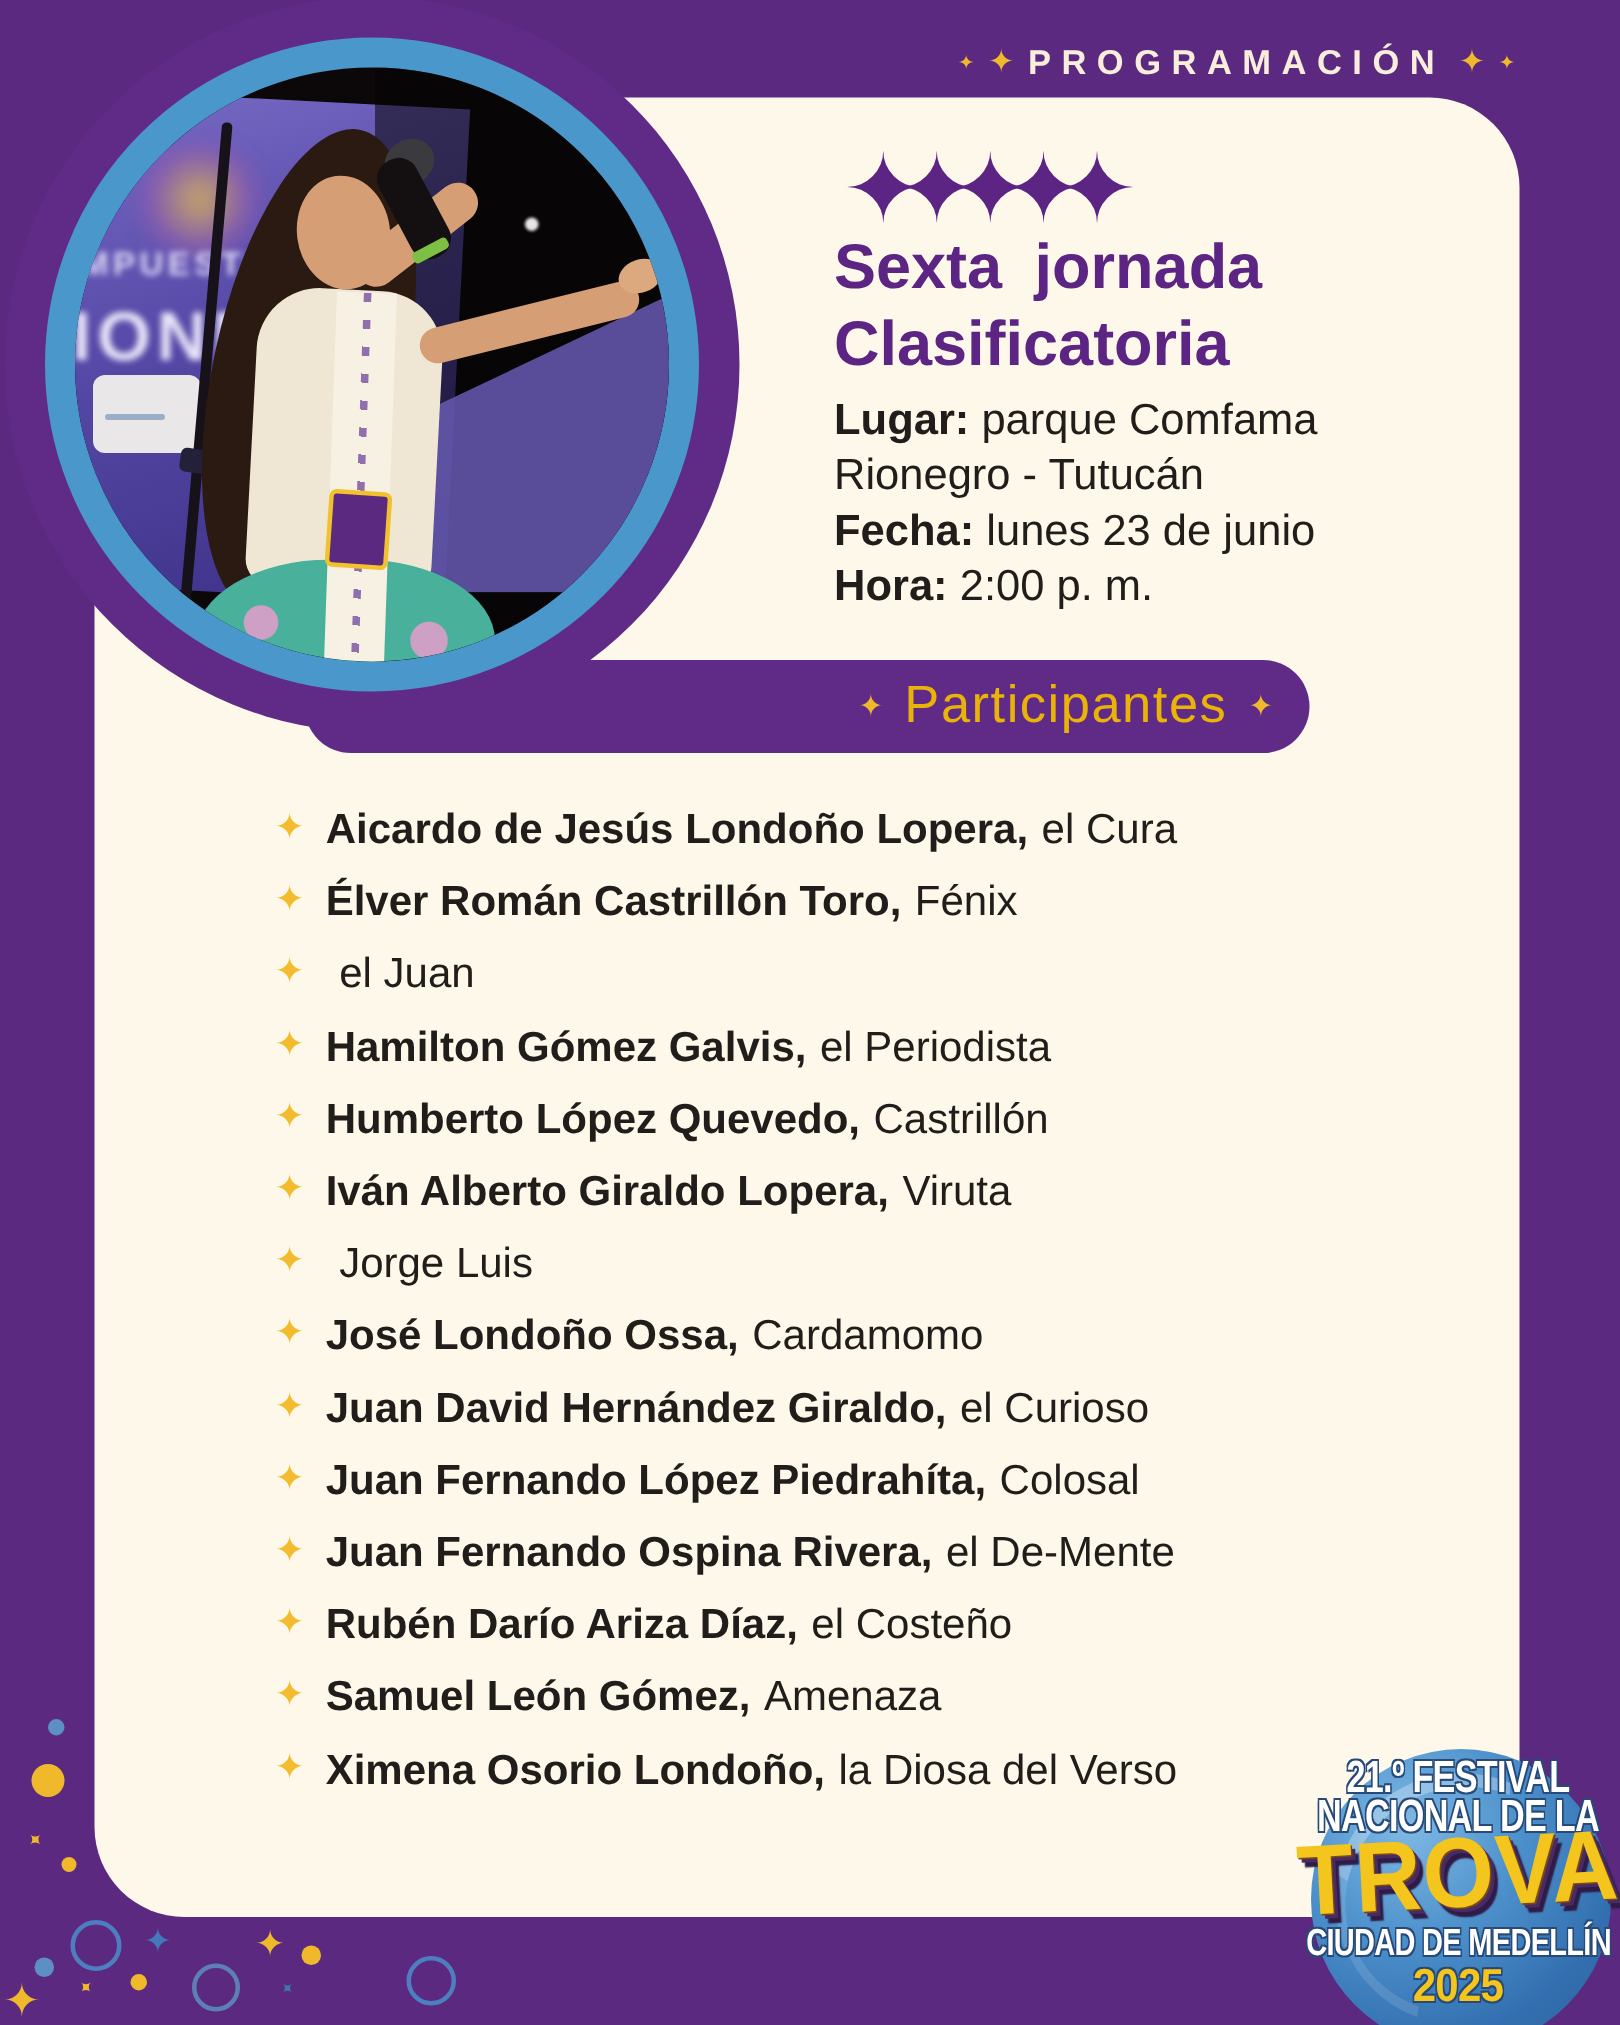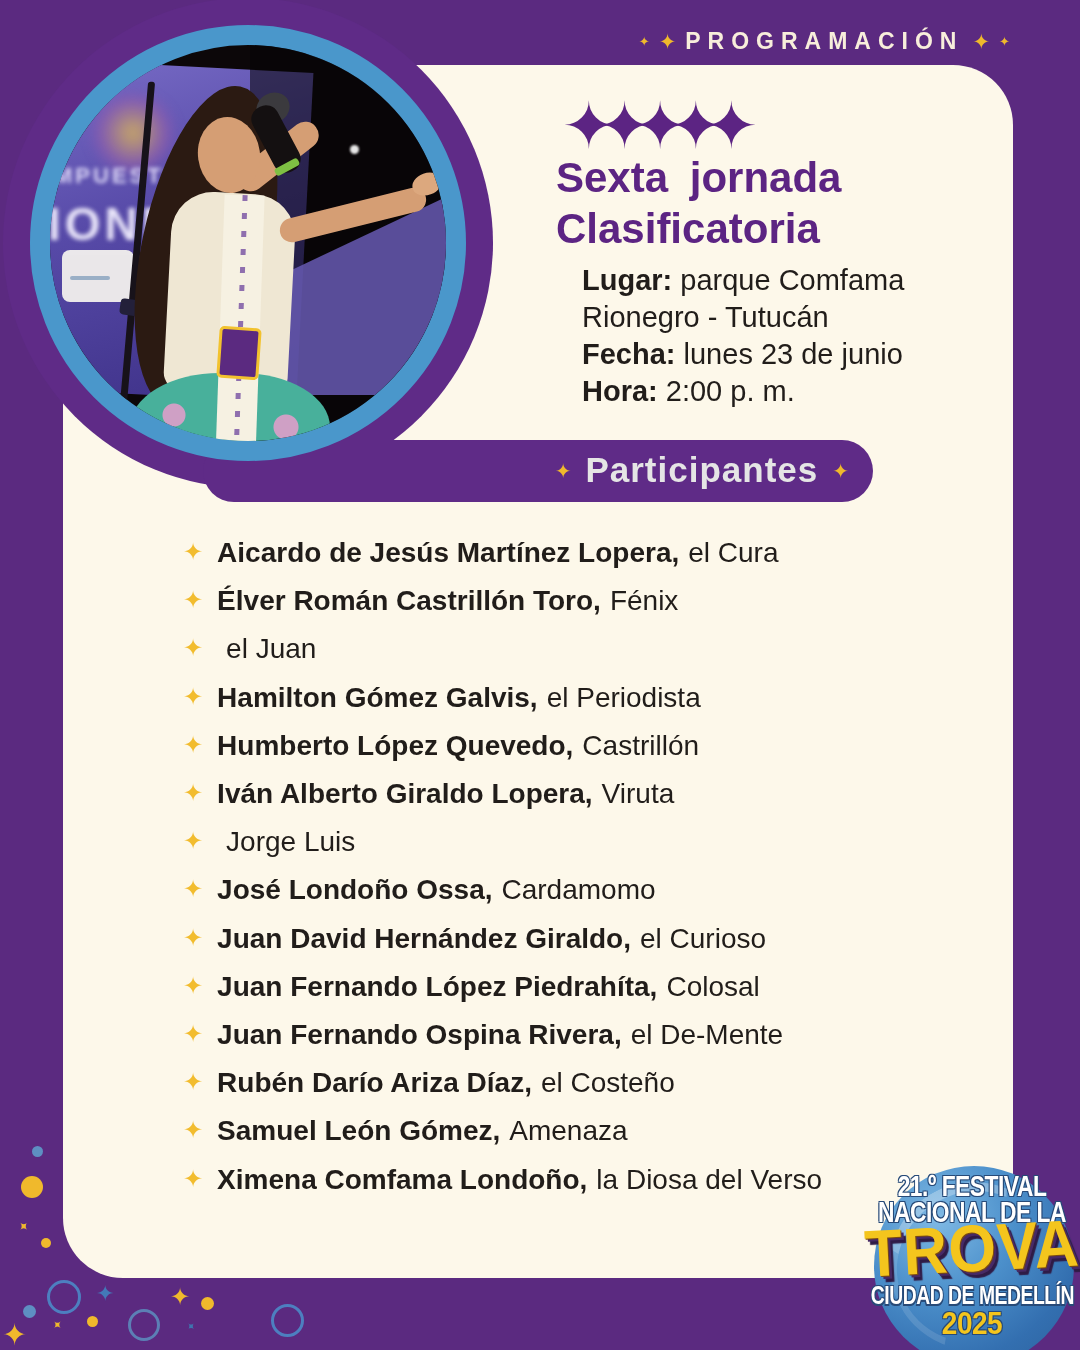--- a/index.html
+++ b/index.html
@@ -31,21 +31,21 @@
   .sp-banner{font-size:20px;}
   .rot45{transform:rotate(45deg);}
 
   
   .banner{
     position:absolute;left:203px;top:440px;width:670px;height:62px;
     background:#5f2b87;border-radius:31px;
     display:flex;align-items:center;justify-content:flex-end;
     gap:14px;padding-right:24px;box-sizing:border-box;
   }
-  .banner .heading{color:#e5e5e5;font-size:35px;font-weight:700;letter-spacing:1px;padding-bottom:3px;}
+  .banner .heading{color:#eab308;font-size:35px;font-weight:400;letter-spacing:1px;padding-bottom:3px;}
 
   
   .photo{
     position:absolute;left:30px;top:25px;width:436px;height:436px;box-sizing:border-box;
     border:20px solid #4a97cb;border-radius:50%;overflow:hidden;background:#0c0709;
   }
   .photo *{position:absolute;}
   .screen{left:-45px;top:20px;width:300px;height:330px;
     background:linear-gradient(160deg,#7b6fc9 0%,#574aa8 45%,#3c2f85 100%);
     transform:rotate(3deg);}
@@ -86,21 +86,21 @@
       radial-gradient(circle at 68% 80%,#3e9a87 0 14px,transparent 15px),
       #48b09b;}
 
   
   .stars-decoration{
     position:absolute;left:562px;top:94px;color:#5c2483;font-size:64px;line-height:1;
     letter-spacing:-18px;white-space:nowrap;
   }
   .event-title{position:absolute;left:556px;top:152px;color:#5c2483;font-weight:800;
     font-size:42px;line-height:51px;word-spacing:10px;}
-  .event-details{position:absolute;left:582px;top:262px;width:392px;color:#211d1a;
+  .event-details{position:absolute;left:556px;top:262px;width:392px;color:#211d1a;
     font-size:29px;line-height:37px;}
   .event-details p{margin:0;}
   .event-details .label{font-weight:700;}
 
   
   .participants-list{position:absolute;left:183px;top:529px;margin:0;padding:0;list-style:none;}
   .participants-list li{display:flex;align-items:center;height:48.2px;color:#211d1a;font-size:28px;white-space:nowrap;}
   .participants-list .bullet{color:#f2bc2e;font-size:24px;margin-right:14px;transform:translateY(-1px);}
   .participants-list .name{font-weight:700;}
   .participants-list .alias{margin-left:9px;}
@@ -185,21 +185,21 @@
 </div>
 <div class="event-details">
   <p><span class="label">Lugar:</span> <span class="value">parque Comfama Rionegro - Tutucán</span></p>
   <p><span class="label">Fecha:</span> <span class="value">lunes 23 de junio</span></p>
   <p><span class="label">Hora:</span> <span class="value">2:00 p. m.</span></p>
 </div>
 
 <ul class="participants-list">
   <li>
       <span class="bullet sparkle">✦</span>
-      <span class="name">Aicardo de Jesús Martínez Lopera,</span>
+      <span class="name">Aicardo de Jesús Londoño Lopera,</span>
       <span class="alias">el Cura</span>
     </li>
   <li>
       <span class="bullet sparkle">✦</span>
       <span class="name">Élver Román Castrillón Toro,</span>
       <span class="alias">Fénix</span>
     </li>
   <li>
       <span class="bullet sparkle">✦</span>
       <span class="alias">el Juan</span>
@@ -248,21 +248,21 @@
       <span class="name">Rubén Darío Ariza Díaz,</span>
       <span class="alias">el Costeño</span>
     </li>
   <li>
       <span class="bullet sparkle">✦</span>
       <span class="name">Samuel León Gómez,</span>
       <span class="alias">Amenaza</span>
     </li>
   <li>
       <span class="bullet sparkle">✦</span>
-      <span class="name">Ximena Comfama Londoño,</span>
+      <span class="name">Ximena Osorio Londoño,</span>
       <span class="alias">la Diosa del Verso</span>
     </li>
 </ul>
 
 <div class="logo">
   <div class="logo-globe"></div>
   <div class="logo-line logo-l1">21.º FESTIVAL</div>
   <div class="logo-line logo-l2">NACIONAL DE LA</div>
   <div class="logo-trova">TROVA</div>
   <div class="logo-line logo-l4">CIUDAD DE MEDELLÍN</div>

